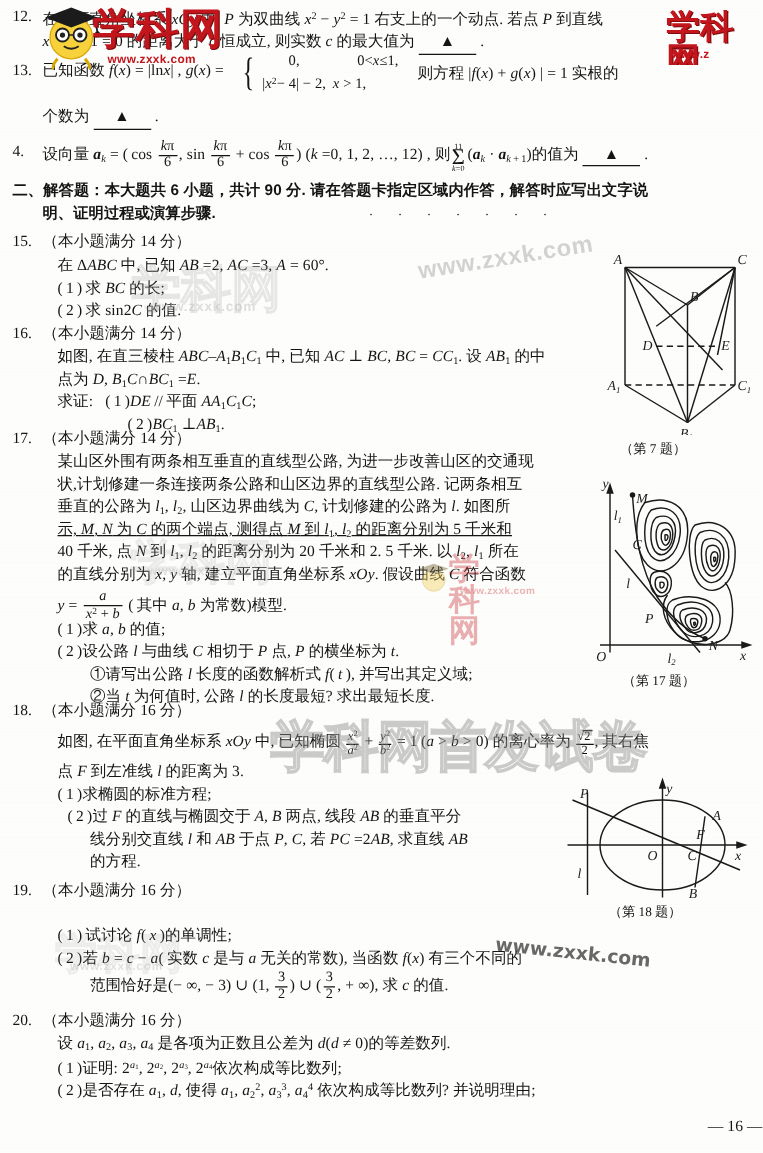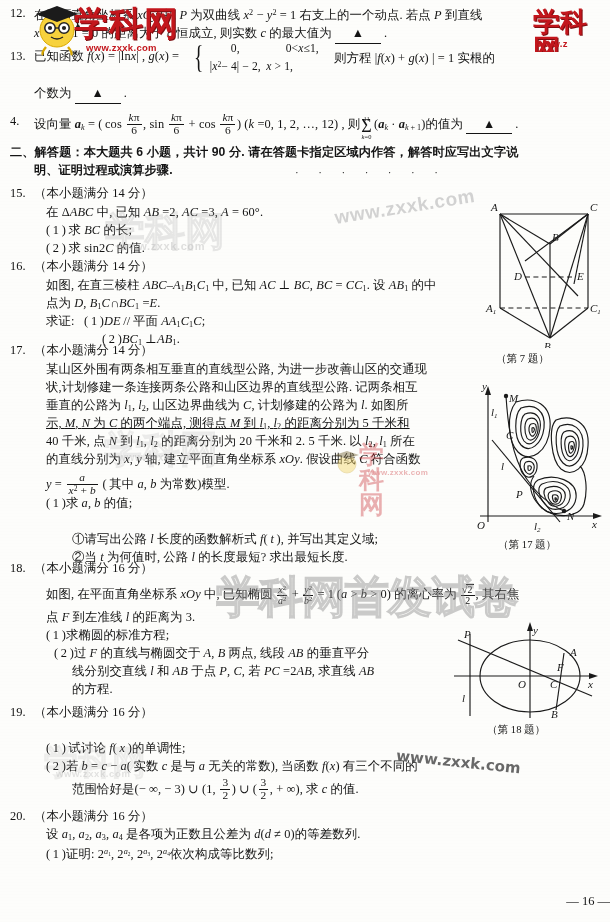--- a/index.html
+++ b/index.html
@@ -190,20 +190,21 @@
   <div class="q" style="left:46px;top:378px;"><span class="ln">状,计划修建一条连接两条公路和山区边界的直线型公路. 记两条相互</span></div>
   <div class="q" style="left:46px;top:360px;"><span class="ln">某山区外围有两条相互垂直的直线型公路, 为进一步改善山区的交通现</span></div>
   <div class="q" style="left:46px;top:396px;"><span class="ln">垂直的公路为 <i>l</i><sub>1</sub>, <i>l</i><sub>2</sub>, 山区边界曲线为 <i>C</i>, 计划修建的公路为 <i>l</i>. 如图所</span></div>
   <div class="q" style="left:46px;top:414px;text-decoration:underline;"><span class="ln">示, <i>M</i>, <i>N</i> 为 <i>C</i> 的两个端点, 测得点 <i>M</i> 到 <i>l</i><sub>1</sub>, <i>l</i><sub>2</sub> 的距离分别为 5 千米和</span></div>
   <div class="q" style="left:46px;top:432px;"><span class="ln">40 千米, 点 <i>N</i> 到 <i>l</i><sub>1</sub>, <i>l</i><sub>2</sub> 的距离分别为 20 千米和 2. 5 千米. 以 <i>l</i><sub>2</sub>, <i>l</i><sub>1</sub> 所在</span></div>
   <div class="q" style="left:46px;top:450px;"><span class="ln">的直线分别为 <i>x</i>, <i>y</i> 轴, 建立平面直角坐标系 <i>xOy</i>. 假设曲线 <i>C</i> 符合函数</span></div>
   <div class="q" style="left:46px;top:472px;">
     <span class="ln"><i>y</i>&nbsp;=&nbsp;<span class="fr"><span class="n"><i>a</i></span><span class="d"><i>x</i><sup>2</sup>&nbsp;+&nbsp;<i>b</i></span></span>&nbsp;( 其中 <i>a</i>, <i>b</i> 为常数)模型.</span>
   </div>
   <div class="q" style="left:46px;top:494px;"><span class="ln">( 1 )求 <i>a</i>, <i>b</i> 的值;</span></div>
+  <div class="q" style="left:46px;top:512px;"><span class="ln">( 2 )设公路 <i>l</i> 与曲线 <i>C</i> 相切于 <i>P</i> 点, <i>P</i> 的横坐标为 <i>t</i>.</span></div>
   <div class="q" style="left:72px;top:530px;"><span class="ln">①请写出公路 <i>l</i> 长度的函数解析式 <i>f</i>( <i>t</i> ), 并写出其定义域;</span></div>
   <div class="q" style="left:72px;top:548px;"><span class="ln">②当 <i>t</i> 为何值时, 公路 <i>l</i> 的长度最短? 求出最短长度.</span></div>
 
   <div class="fig" style="left:468px;top:372px;">
     <svg width="140" height="160" viewBox="0 0 140 160">
       <g stroke="#1a1a1a" fill="none" stroke-width="1.15">
 
         <line x1="20" y1="150" x2="20" y2="20"></line>
         <polygon points="20,14 17,23 23,23" fill="#1a1a1a" stroke="none"></polygon>
 
@@ -319,20 +320,23 @@
     <span class="ln">范围恰好是(−&nbsp;∞, −&nbsp;3) ∪ (1, <span class="fr"><span class="n">3</span><span class="d">2</span></span>) ∪ (<span class="fr"><span class="n">3</span><span class="d">2</span></span>, +&nbsp;∞), 求 <i>c</i> 的值.</span>
   </div>
 
   <div class="num" style="left:10px;top:807px;">20.</div>
   <div class="q" style="left:34px;top:807px;white-space:nowrap;">（本小题满分 16 分）</div>
   <div class="q" style="left:46px;top:825px;">
     <span class="ln">设 <i>a</i><sub>1</sub>, <i>a</i><sub>2</sub>, <i>a</i><sub>3</sub>, <i>a</i><sub>4</sub> 是各项为正数且公差为 <i>d</i>(<i>d</i>&nbsp;≠&nbsp;0)的等差数列.</span>
   </div>
   <div class="q" style="left:46px;top:843px;">
     <span class="ln">( 1 )证明: 2<sup><i>a</i><sub>1</sub></sup>, 2<sup><i>a</i><sub>2</sub></sup>, 2<sup><i>a</i><sub>3</sub></sup>, 2<sup><i>a</i><sub>4</sub></sup>依次构成等比数列;</span>
+  </div>
+  <div class="q" style="left:46px;top:861px;">
+    <span class="ln">( 2 )是否存在 <i>a</i><sub>1</sub>, <i>d</i>, 使得 <i>a</i><sub>1</sub>, <i>a</i><sub>2</sub><sup>2</sup>, <i>a</i><sub>3</sub><sup>3</sup>, <i>a</i><sub>4</sub><sup>4</sup> 依次构成等比数列? 并说明理由;</span>
   </div>
 
   <div class="pageno" style="left:0;top:894px;">— 16 —</div>
 
   <div class="wm" style="left:30px;top:2px;">
     <div style="position:relative;width:160px;height:54px;">
 
       <svg class="cap-face" width="54" height="52" style="left:0;top:2px;">
         <ellipse cx="27" cy="26" rx="17" ry="17" fill="#f7d23c" stroke="#d9a800" stroke-width="1"></ellipse>
         <circle cx="20" cy="24" r="5.2" fill="#fff" stroke="#222" stroke-width="1.5"></circle>

